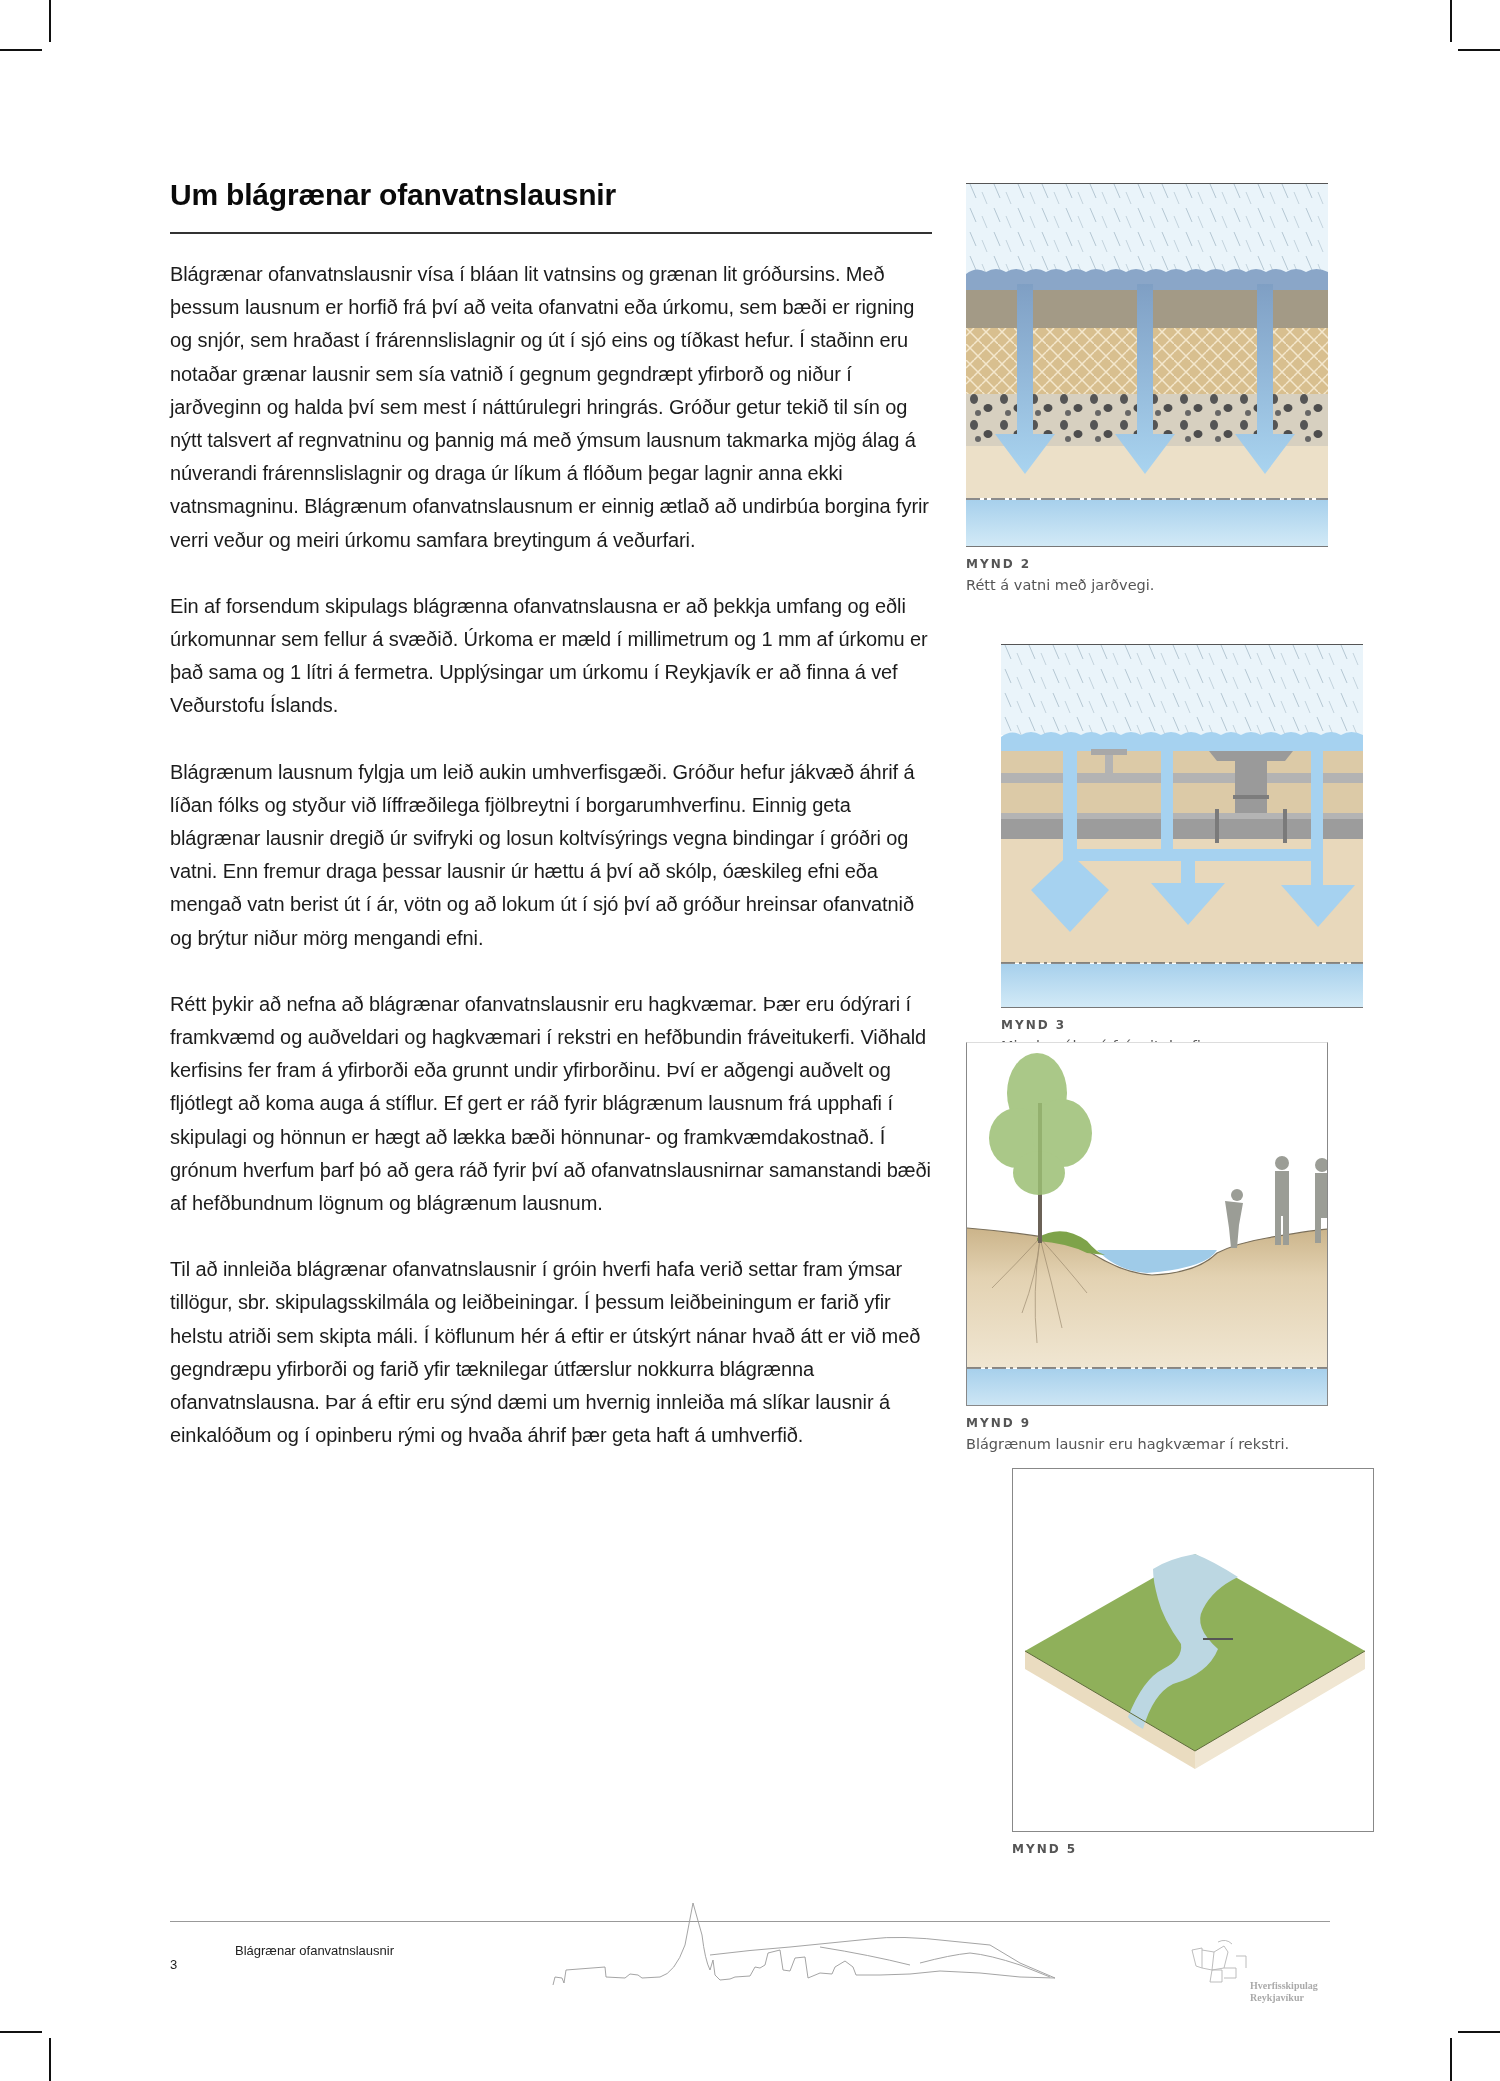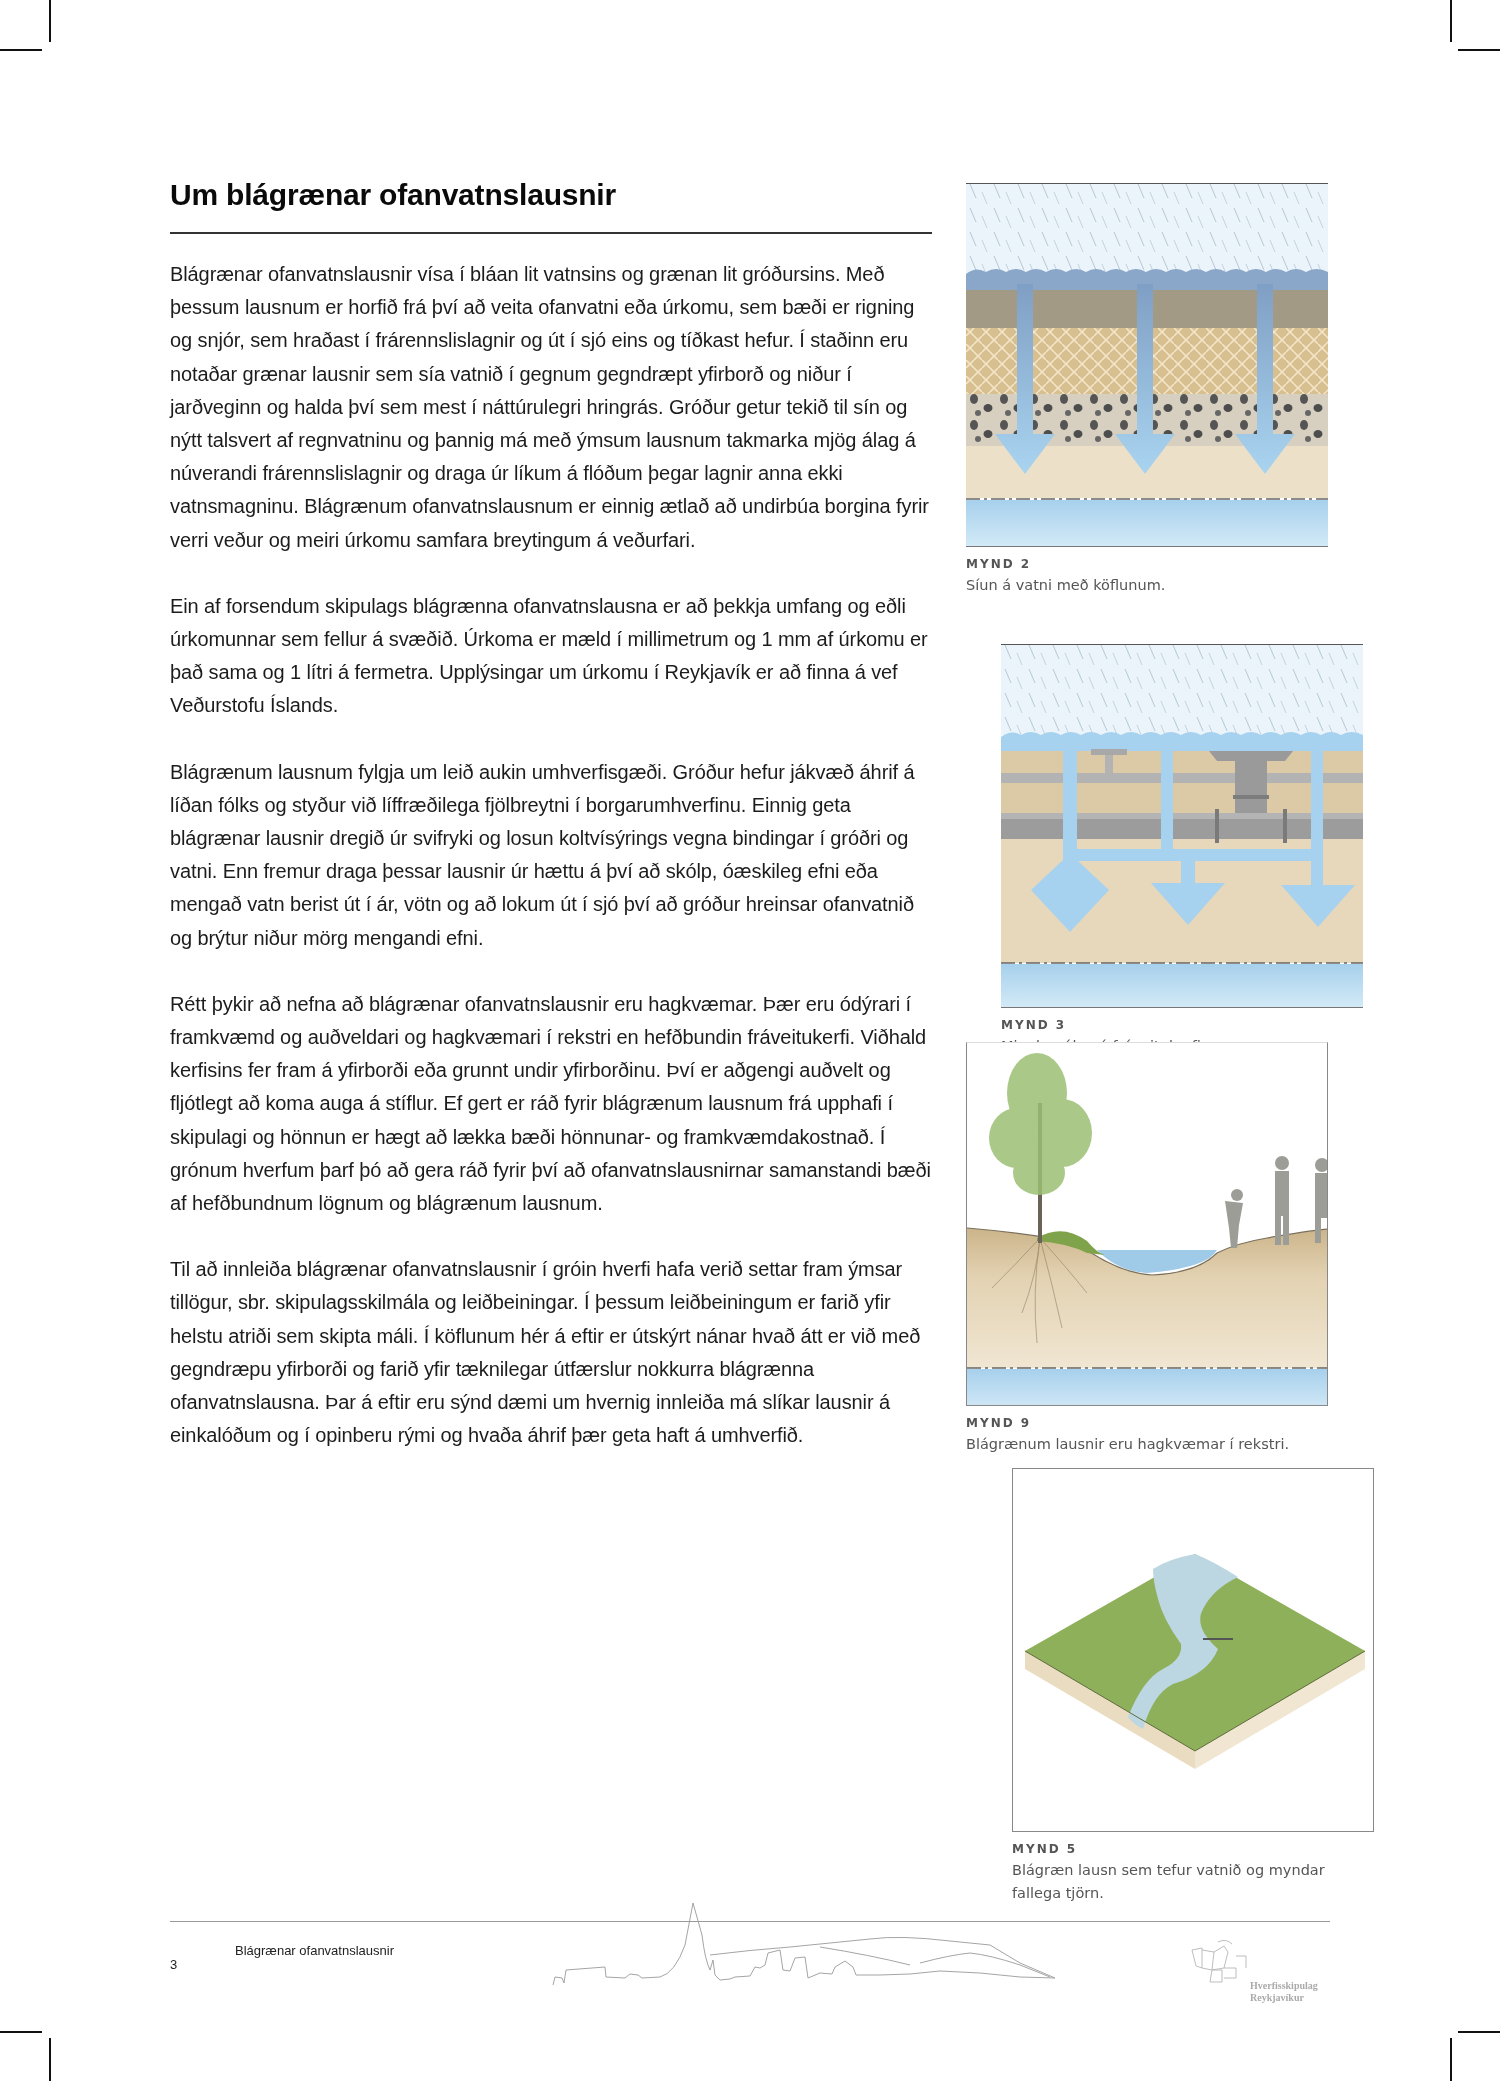--- a/index.html
+++ b/index.html
@@ -82,21 +82,21 @@
       <line x1="0" y1="315" x2="362" y2="315" stroke="#666" stroke-width="1.5" stroke-dasharray="14 4 3 4"></line>
       <rect x="0" y="316" width="362" height="48" fill="url(#groundwater)"></rect>
       <g fill="url(#arrowgrad)">
         <path d="M51 100 h16 v150 h22 l-30 40 l-30 -40 h22 z"></path>
         <path d="M171 100 h16 v150 h22 l-30 40 l-30 -40 h22 z"></path>
         <path d="M291 100 h16 v150 h22 l-30 40 l-30 -40 h22 z"></path>
       </g>
     </svg>
   </div>
   <div class="fig-label">MYND 2</div>
-  <div class="fig-caption">Síun á vatni með köflunum.</div>
+  <div class="fig-caption">Rétt á vatni með jarðvegi.</div>
 </div>
 
 <div class="figure" style="top:644px;padding-left:35px;">
   <div class="fig-box">
     <svg width="362" height="364" viewBox="0 0 362 364">
       <defs>
         <pattern id="rain3" width="24" height="24" patternUnits="userSpaceOnUse">
           <rect width="24" height="24" fill="#eaf4fa"></rect>
           <line x1="4" y1="0" x2="10" y2="14" stroke="#b5c7d3" stroke-width="1"></line>
           <line x1="16" y1="8" x2="21" y2="20" stroke="#c3d3dd" stroke-width="1"></line>
@@ -207,21 +207,20 @@
       <path d="M182 282 L352 182 L352 200 L182 300 Z" fill="#f0e6d2"></path>
 
       <path d="M12 182 L182 85 L352 182 L182 282 Z" fill="#8fb05a"></path>
 
       <path d="M140 100 Q155 90 182 85 Q200 92 225 108 Q200 120 190 140 Q180 158 205 180 Q195 205 160 215 Q140 225 130 260 Q120 255 115 248 Q130 210 150 200 Q170 190 168 175 Q150 150 145 130 Q140 112 140 100 Z" fill="#bcd7e2"></path>
       <path d="M190 170 L220 170" stroke="#555" stroke-width="2"></path>
       <path d="M12 182 L182 282 L352 182" fill="none" stroke="#5f6b3b" stroke-width="1"></path>
     </svg>
   </div>
   <div class="fig-label">MYND 5</div>
-  <div class="fig-caption">Blágræn lausn sem tefur vatnið og myndar fallega tjörn.</div>
 </div>
 
 <div class="footer-rule"></div>
 <div class="page-num">3</div>
 <div class="footer-title">Blágrænar ofanvatnslausnir</div>
 
 <div class="skyline">
   <svg width="510" height="95" viewBox="0 0 510 95">
     <g fill="none" stroke="#9a9a9a" stroke-width="0.9">
       <path d="M3 90 L5 82 L12 83 L14 88 L16 75 L55 72 L56 82 L75 83 L80 79 L88 80 L92 83 L110 82 Q125 78 135 50 L143 8 L152 40 Q155 65 160 75 L163 65 L165 80 L170 85 L180 84 L185 82 L200 81 L205 72 L210 73 L215 70 L218 58 L230 55 L233 75 L240 76 L245 63 L255 62 L258 83 L270 78 L282 79 L285 72 L295 66 L303 72 L306 80 L330 80 L360 79 L390 76 L430 78 L470 82 L505 83"></path>

